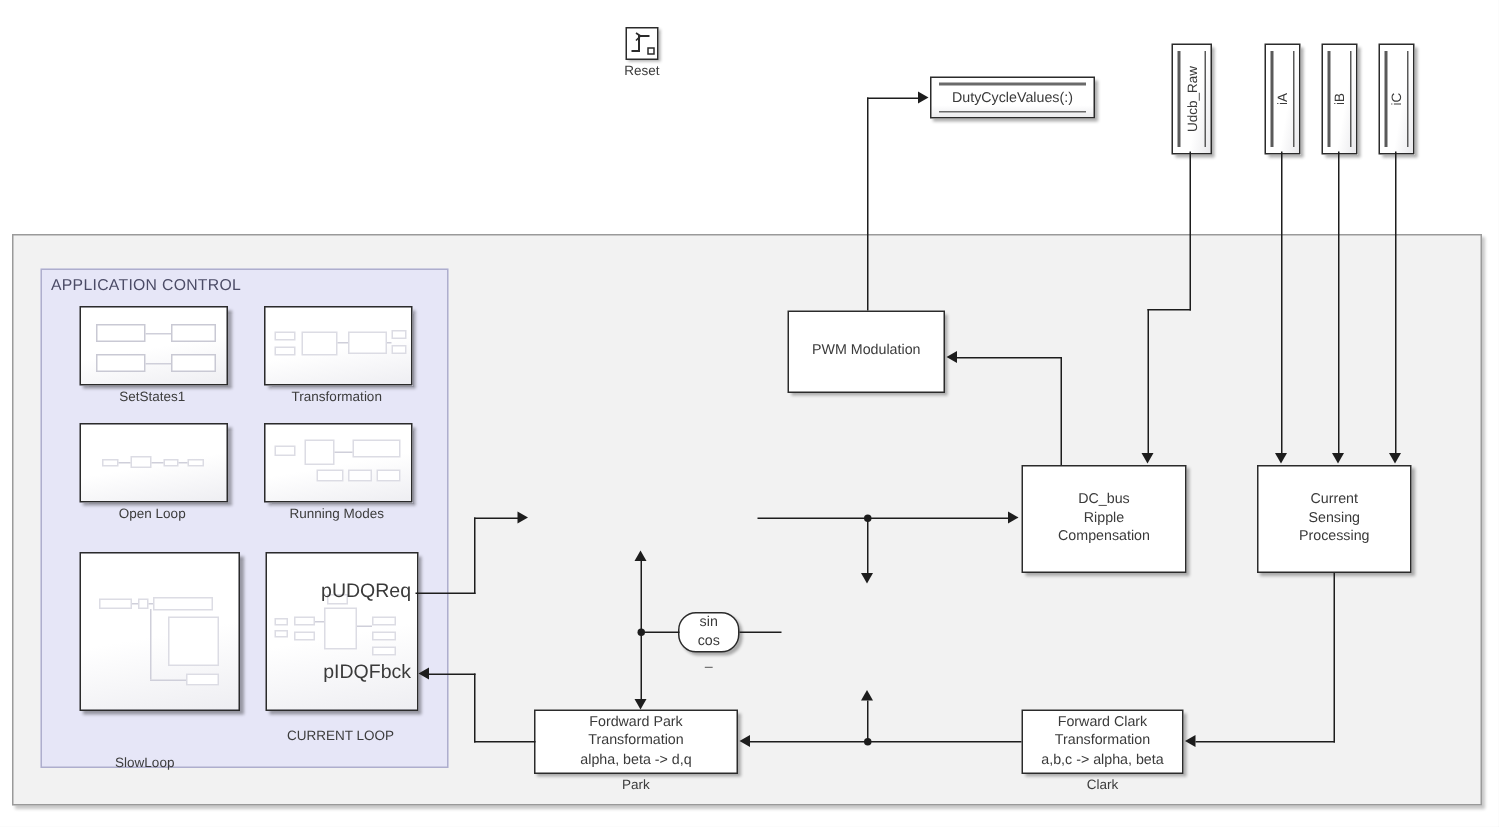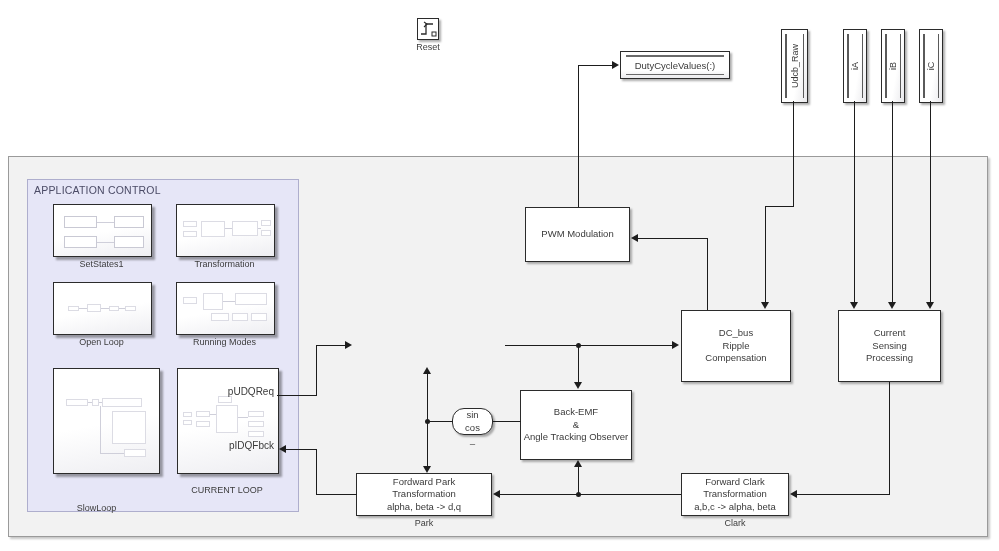--- a/index.html
+++ b/index.html
@@ -124,21 +124,21 @@
   .wv { width: 1.2px; }
   .node { position: absolute; width: 5px; height: 5px; border-radius: 50%; background: #1d1d1d; }
   .arrow { position: absolute; width: 0; height: 0; }
   .ar-r { border-top: 4.5px solid transparent; border-bottom: 4.5px solid transparent; border-left: 7px solid #1d1d1d; }
   .ar-l { border-top: 4.5px solid transparent; border-bottom: 4.5px solid transparent; border-right: 7px solid #1d1d1d; }
   .ar-d { border-left: 4.5px solid transparent; border-right: 4.5px solid transparent; border-top: 7px solid #1d1d1d; }
   .ar-u { border-left: 4.5px solid transparent; border-right: 4.5px solid transparent; border-bottom: 7px solid #1d1d1d; }
 
   .portlabel {
     position: absolute;
-    font-size: 10px;
+    font-size: 13px;
     color: #3a3a3a;
     white-space: nowrap;
     text-align: right;
   }
 </style>
 </head>
 <body>
 
 <div id="canvas">
 
@@ -271,25 +271,20 @@
 Ripple
 Compensation</span>
   </div>
 
   <div class="blk abs" style="left:838px; top:310px; width:103px; height:72px;">
     <span>Current
 Sensing
 Processing</span>
   </div>
 
-  <div class="blk abs" style="left:520px; top:390px; width:112px; height:70px;">
-    <span>Back-EMF
-&amp;
-Angle Tracking Observer</span>
-  </div>
 
   <div class="blk abs" style="left:452px; top:408px; width:41px; height:27px;border-radius:12px;">
     <span>sin
 cos</span>
   </div>
   <div class="blabel" style="left:452px; top:435px; width:41px;">_</div>
 
   <div class="blk abs" style="left:356px; top:473px; width:136px; height:43px;">
     <span>Fordward Park
 Transformation

